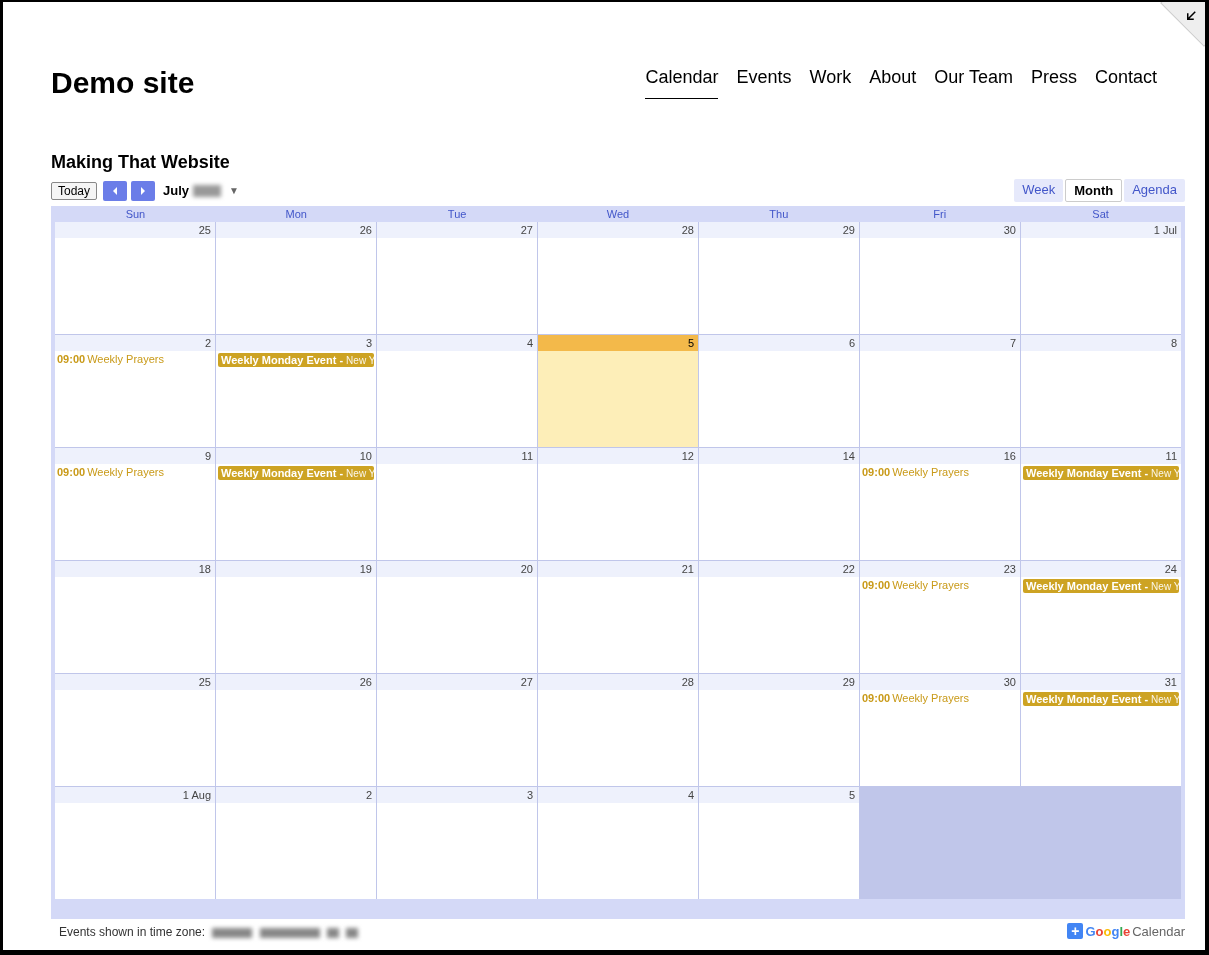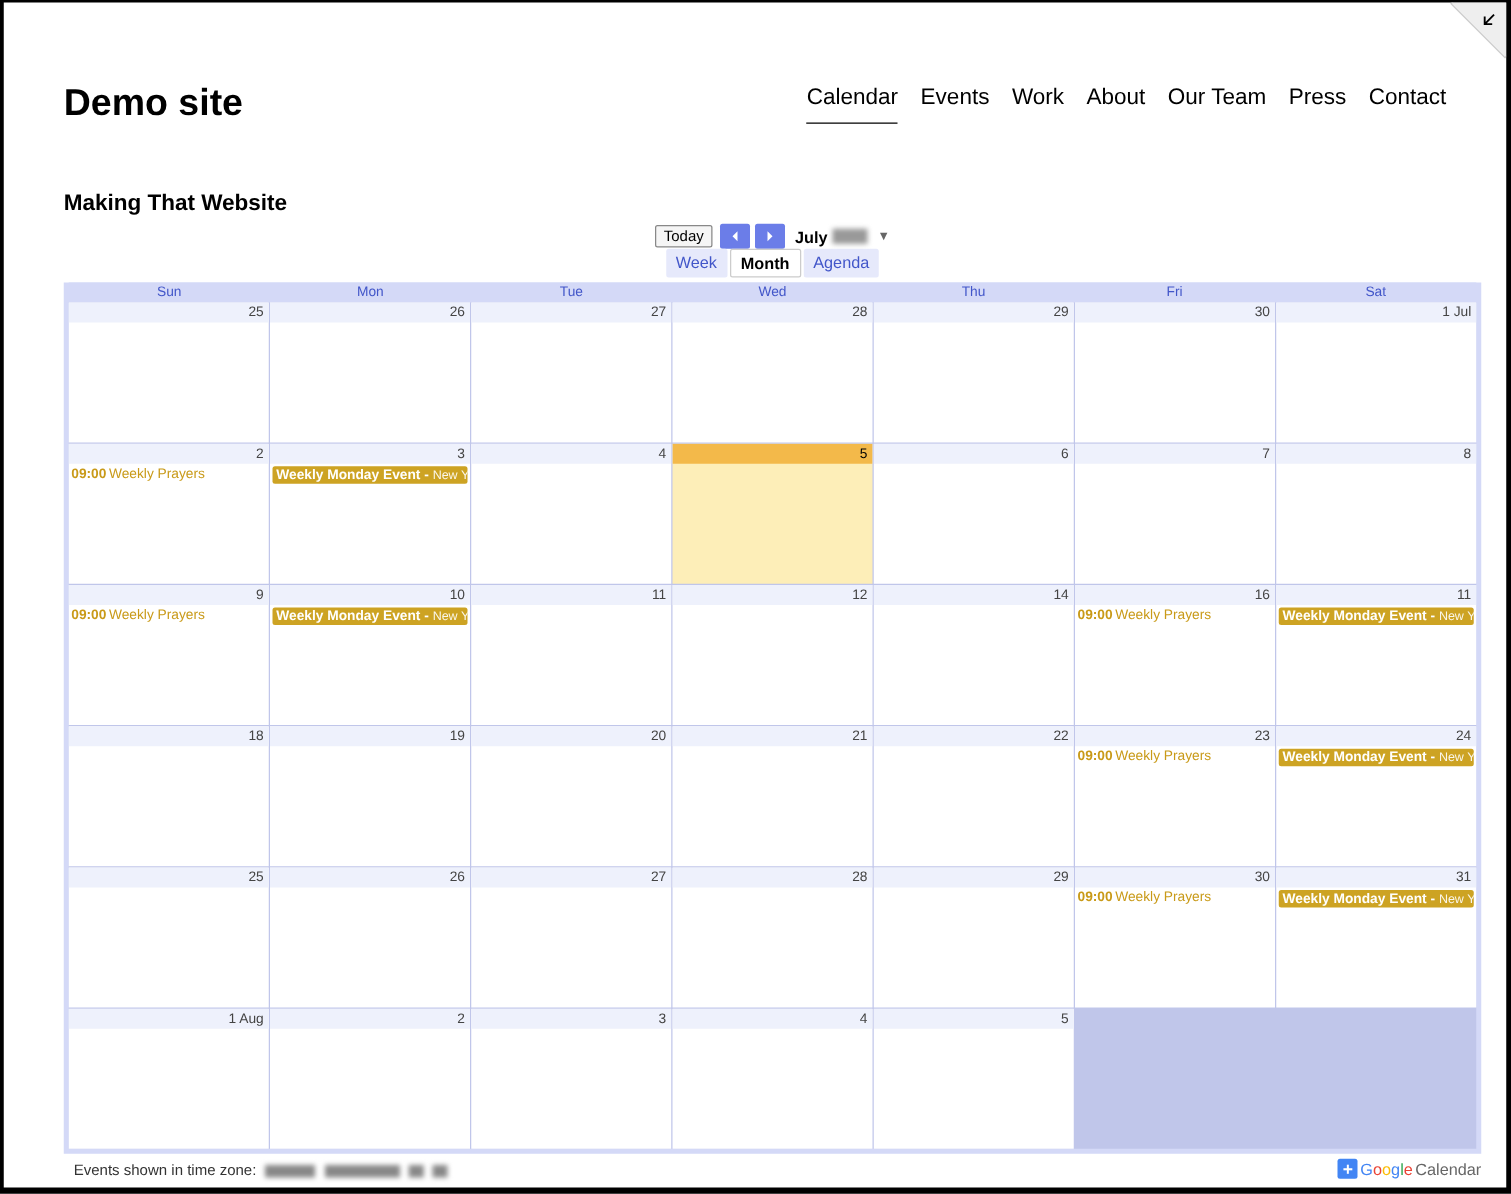--- a/index.html
+++ b/index.html
@@ -14,53 +14,53 @@
   .nav { display:flex; gap:18px; font-size:18px; }
   .nav-item { color:#000; cursor:pointer; padding-bottom:10px; border-bottom:1px solid transparent;}
   .nav-item.active { border-bottom:1px solid #000; }
   
   .corner { position:absolute; top:0; right:0; width:60px; height:60px; overflow:hidden; }
   .corner::before{content:"";position:absolute;top:-30px;right:-30px;width:60px;height:60px;background:#eee;transform:rotate(45deg);border:1px solid #ccc;}
   .corner svg{position:absolute;top:6px;right:6px;width:18px;height:18px;stroke:#000;}
   
   .cal-wrap { margin: 40px 20px 0 48px; }
   .cal-title { font-size:18px; font-weight:700; color:#000; margin-bottom:6px;}
-  .cal-toolbar { display:flex; align-items:center; justify-content:space-between; font-size:13px;flex-direction:column;}
+  .cal-toolbar { display:flex; align-items:center; justify-content:space-between; font-size:13px;}
   .tb-left{display:flex;align-items:center;gap:2px;}
   .btn-today{border:1px solid #888;border-radius:2px;padding:1px 6px;background:#f5f5f5;font-size:12px;cursor:pointer;}
   .navbtn{width:24px;height:20px;background:#6b7de8;border-radius:2px;margin-left:4px;display:flex;align-items:center;justify-content:center;cursor:pointer;}
   .navbtn svg{width:10px;height:10px;fill:#fff;}
   .navbtn.next{margin-left:2px;}
   .month-label{font-weight:700;margin-left:6px;font-size:13px;}
   .month-blur{display:inline-block;width:28px;height:12px;background:linear-gradient(#999,#999);filter:blur(2px);vertical-align:middle;margin-left:2px;}
   .dd{margin-left:6px;color:#666;font-size:10px;}
   .tb-right{display:flex;gap:2px;}
   .viewbtn{padding:3px 8px;font-size:13px;border-radius:2px;cursor:pointer;}
   .viewbtn.inactive{background:#e6e9fb;color:#4256c9;}
   .viewbtn.active{background:#fff;color:#000;font-weight:700;border:1px solid #ccc;}
   
-  .cal-body{margin-top:4px;background:#d4d9f7;padding:0 4px 4px 4px;}
+  .cal-body{margin-top:4px;background:#d4d9f7;padding:0 4px 20px 4px;}
   .dayhead{display:grid;grid-template-columns:repeat(7,1fr);font-size:11px;color:#4256c9;background:#d4d9f7;}
   .dayhead div{text-align:center;padding:2px 0;}
   .grid{display:grid;grid-template-columns:repeat(7,1fr);grid-template-rows:repeat(6,112px);gap:1px;background:#c0c6ea;}
   .cell{background:#fff;position:relative;overflow:hidden;font-size:11px;}
   .cell .dnum-row{background:#eef1fc;text-align:right;padding:1px 4px;font-size:11px;color:#444;height:16px;line-height:14px;}
   .cell.today .dnum-row{background:#f3b94a;color:#000;}
   .cell.today{background:#fdeeb8;}
   .ev{margin:2px;font-size:11px;white-space:nowrap;overflow:hidden;text-overflow:clip;}
   .ev.timed{color:#c99a18;}
   .ev.timed .time{color:#c99a18;font-weight:700;margin-right:2px;}
   .ev.allday{background:#cda323;color:#fff;border-radius:2px;padding:1px 3px;font-weight:600;font-size:11px;}
   .ev.allday .sub{font-weight:400;font-size:10px;opacity:.9;}
   
   .cal-footer{display:flex;justify-content:space-between;align-items:flex-end;font-size:12px;padding:4px 0 2px 8px;color:#333;}
   .blurbox{display:inline-block;height:10px;background:#888;filter:blur(2px);margin-left:4px;vertical-align:middle;}
   .gcal{display:flex;align-items:center;gap:2px;font-size:13px;}
   .plus{width:16px;height:16px;background:#4285f4;color:#fff;display:flex;align-items:center;justify-content:center;font-weight:bold;font-size:14px;border-radius:2px;}
-  .goog{font-weight:400;}
+  .goog{font-weight:700;}
   .goog .b{color:#4285f4}.goog .r{color:#ea4335}.goog .y{color:#fbbc05}.goog .g{color:#34a853}
 </style>
 </head>
 <body>
 
 <div class="corner">
   <svg viewBox="0 0 24 24" fill="none" stroke-width="2">
       <path d="M19 5 L9 15 M9 7 V15 H17"></path>
     </svg>
 </div>

